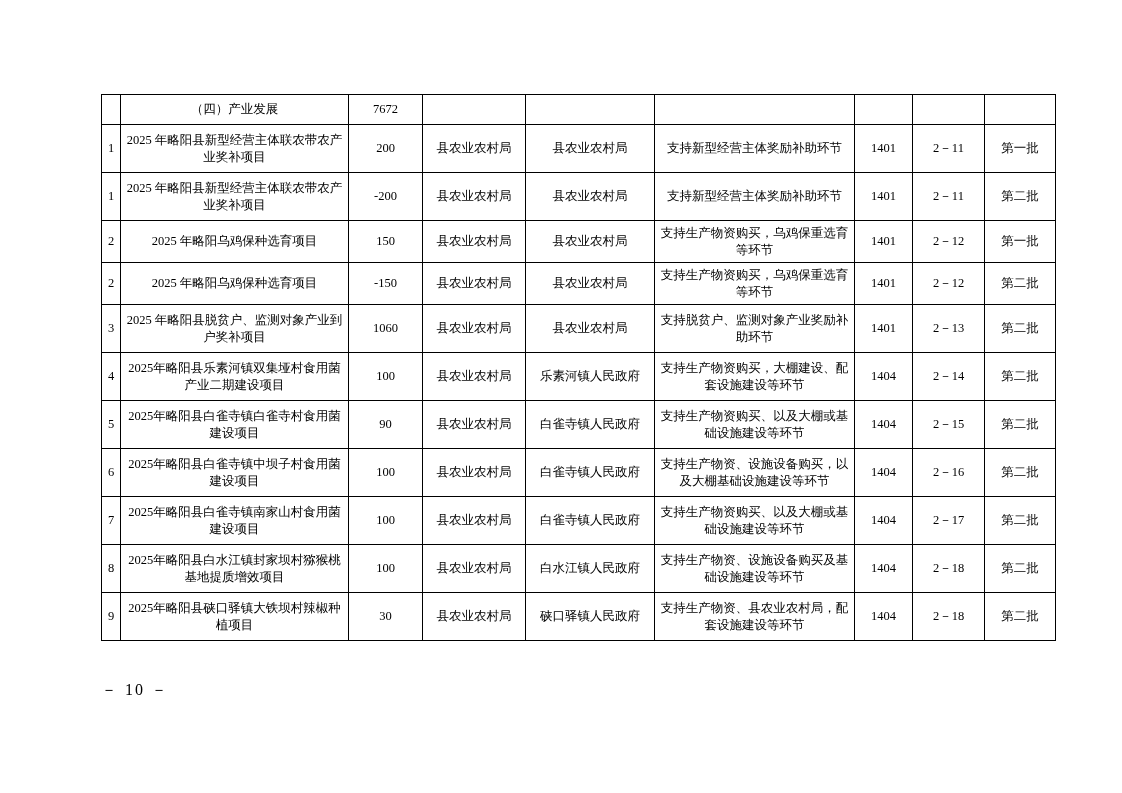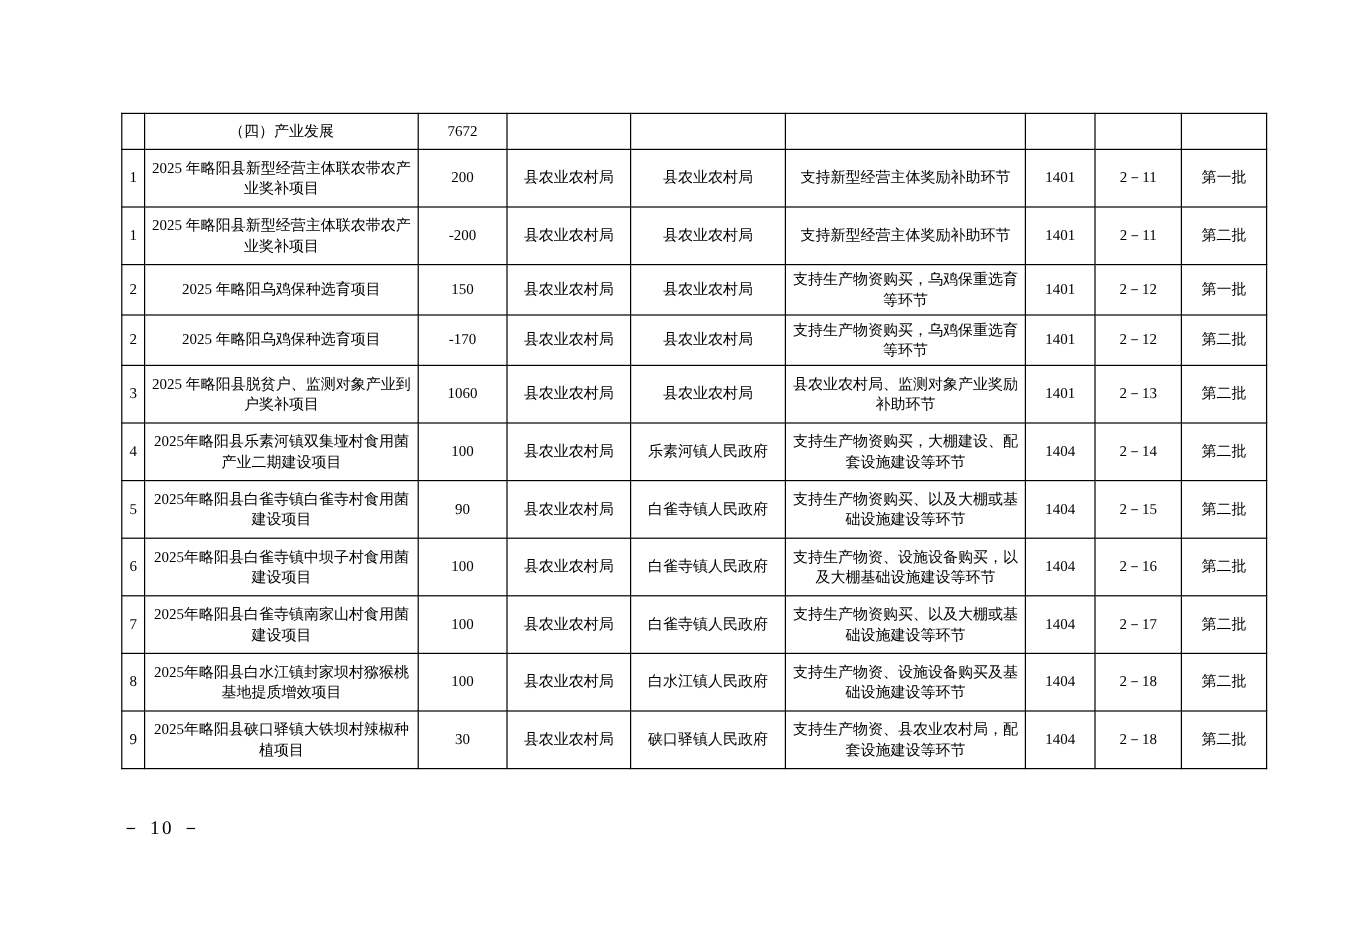--- a/index.html
+++ b/index.html
@@ -130,36 +130,36 @@
           <td class="unit">县农业农村局</td>
           <td class="use">支持生产物资购买，乌鸡保重选育等环节</td>
           <td class="code">1401</td>
           <td class="code">2－12</td>
           <td class="batch">第一批</td>
         </tr>
 
         <tr style="height:42px;">
           <td class="idx">2</td>
           <td class="name">2025 年略阳乌鸡保种选育项目</td>
-          <td class="amt">-170</td>
+          <td class="amt">-150</td>
           <td class="dept">县农业农村局</td>
           <td class="unit">县农业农村局</td>
           <td class="use">支持生产物资购买，乌鸡保重选育等环节</td>
           <td class="code">1401</td>
           <td class="code">2－12</td>
           <td class="batch">第二批</td>
         </tr>
 
         <tr style="height:48px;">
           <td class="idx">3</td>
           <td class="name">2025 年略阳县脱贫户、监测对象产业到户奖补项目</td>
           <td class="amt">1060</td>
           <td class="dept">县农业农村局</td>
           <td class="unit">县农业农村局</td>
-          <td class="use">县农业农村局、监测对象产业奖励补助环节</td>
+          <td class="use">支持脱贫户、监测对象产业奖励补助环节</td>
           <td class="code">1401</td>
           <td class="code">2－13</td>
           <td class="batch">第二批</td>
         </tr>
 
         <tr style="height:48px;">
           <td class="idx">4</td>
           <td class="name">2025年略阳县乐素河镇双集垭村食用菌产业二期建设项目</td>
           <td class="amt">100</td>
           <td class="dept">县农业农村局</td>

